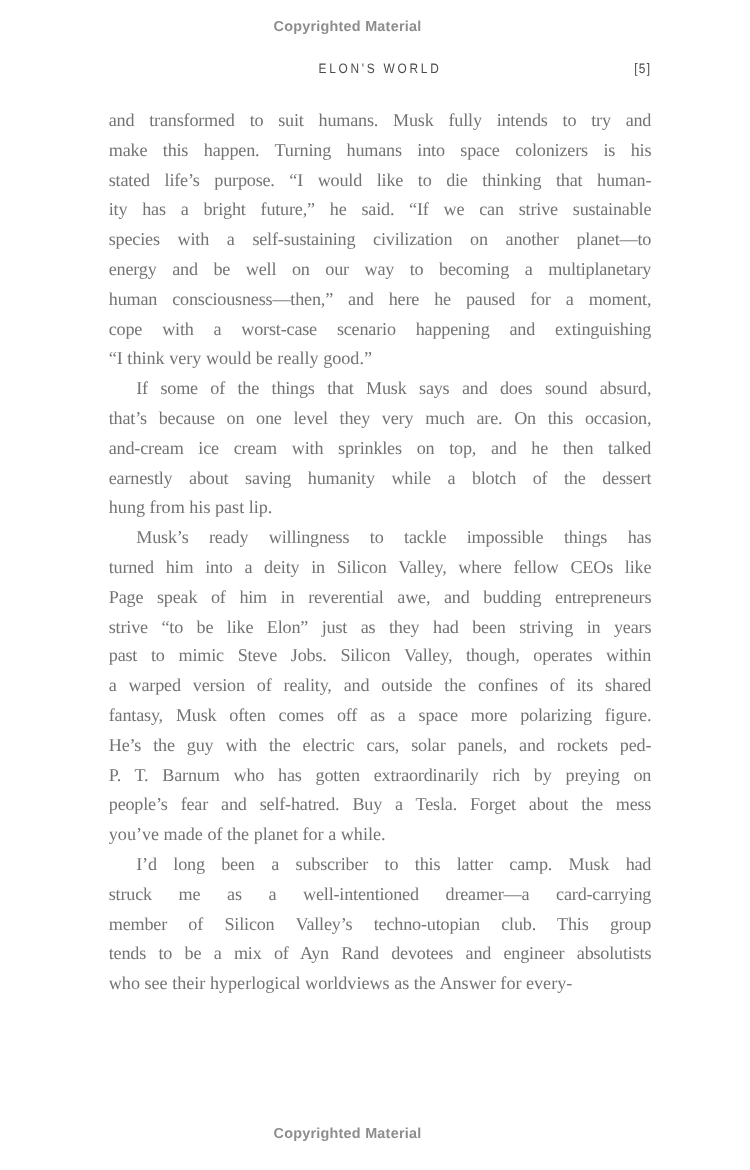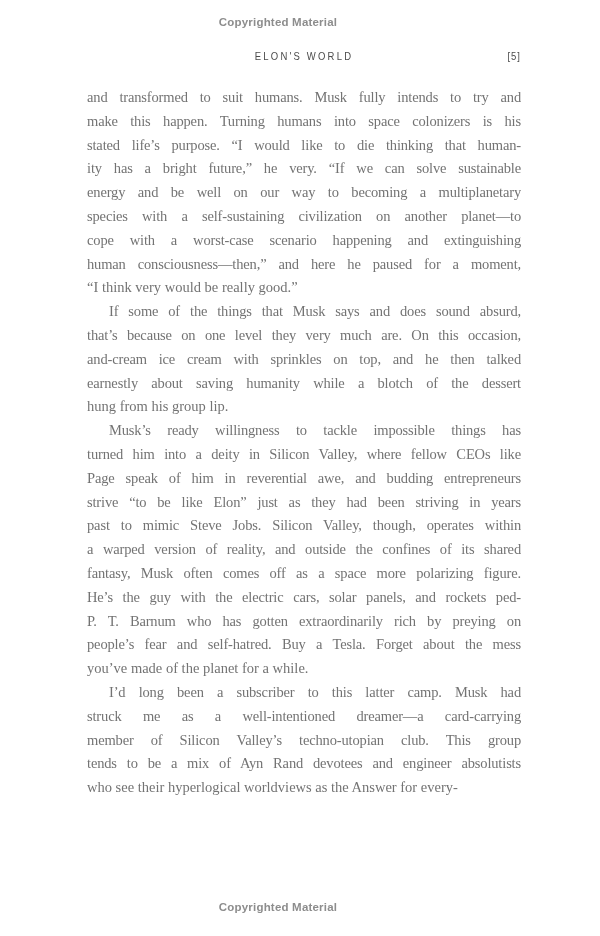--- a/index.html
+++ b/index.html
@@ -92,33 +92,33 @@
   <div id="running-header">
     <span id="running-head-title">ELON'S WORLD</span>
     <span id="page-number">[5]</span>
   </div>
 
   <div id="text-block">
       <div class="paragraph">
         <div class="line">and transformed to suit humans. Musk fully intends to try and</div>
         <div class="line">make this happen. Turning humans into space colonizers is his</div>
         <div class="line">stated life’s purpose. “I would like to die thinking that human-</div>
-        <div class="line">ity has a bright future,” he very. “If we can solve sustainable</div>
+        <div class="line">ity has a bright future,” he said. “If we can strive sustainable</div>
+        <div class="line">species with a self-sustaining civilization on another planet—to</div>
         <div class="line">energy and be well on our way to becoming a multiplanetary</div>
-        <div class="line">species with a self-sustaining civilization on another planet—to</div>
+        <div class="line">human consciousness—then,” and here he paused for a moment,</div>
         <div class="line">cope with a worst-case scenario happening and extinguishing</div>
-        <div class="line">human consciousness—then,” and here he paused for a moment,</div>
         <div class="line para-last">“I think very would be really good.”</div>
       </div>
       <div class="paragraph">
         <div class="line indent">If some of the things that Musk says and does sound absurd,</div>
         <div class="line">that’s because on one level they very much are. On this occasion,</div>
         <div class="line">and-cream ice cream with sprinkles on top, and he then talked</div>
         <div class="line">earnestly about saving humanity while a blotch of the dessert</div>
-        <div class="line para-last">hung from his group lip.</div>
+        <div class="line para-last">hung from his past lip.</div>
       </div>
       <div class="paragraph">
         <div class="line indent">Musk’s ready willingness to tackle impossible things has</div>
         <div class="line">turned him into a deity in Silicon Valley, where fellow CEOs like</div>
         <div class="line">Page speak of him in reverential awe, and budding entrepreneurs</div>
         <div class="line">strive “to be like Elon” just as they had been striving in years</div>
         <div class="line">past to mimic Steve Jobs. Silicon Valley, though, operates within</div>
         <div class="line">a warped version of reality, and outside the confines of its shared</div>
         <div class="line">fantasy, Musk often comes off as a space more polarizing figure.</div>
         <div class="line">He’s the guy with the electric cars, solar panels, and rockets ped-</div>

